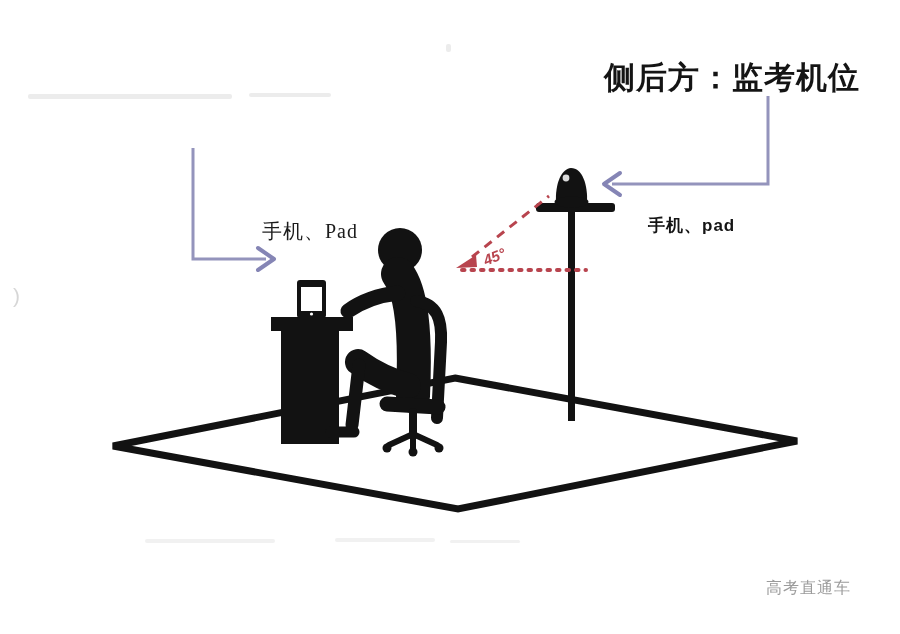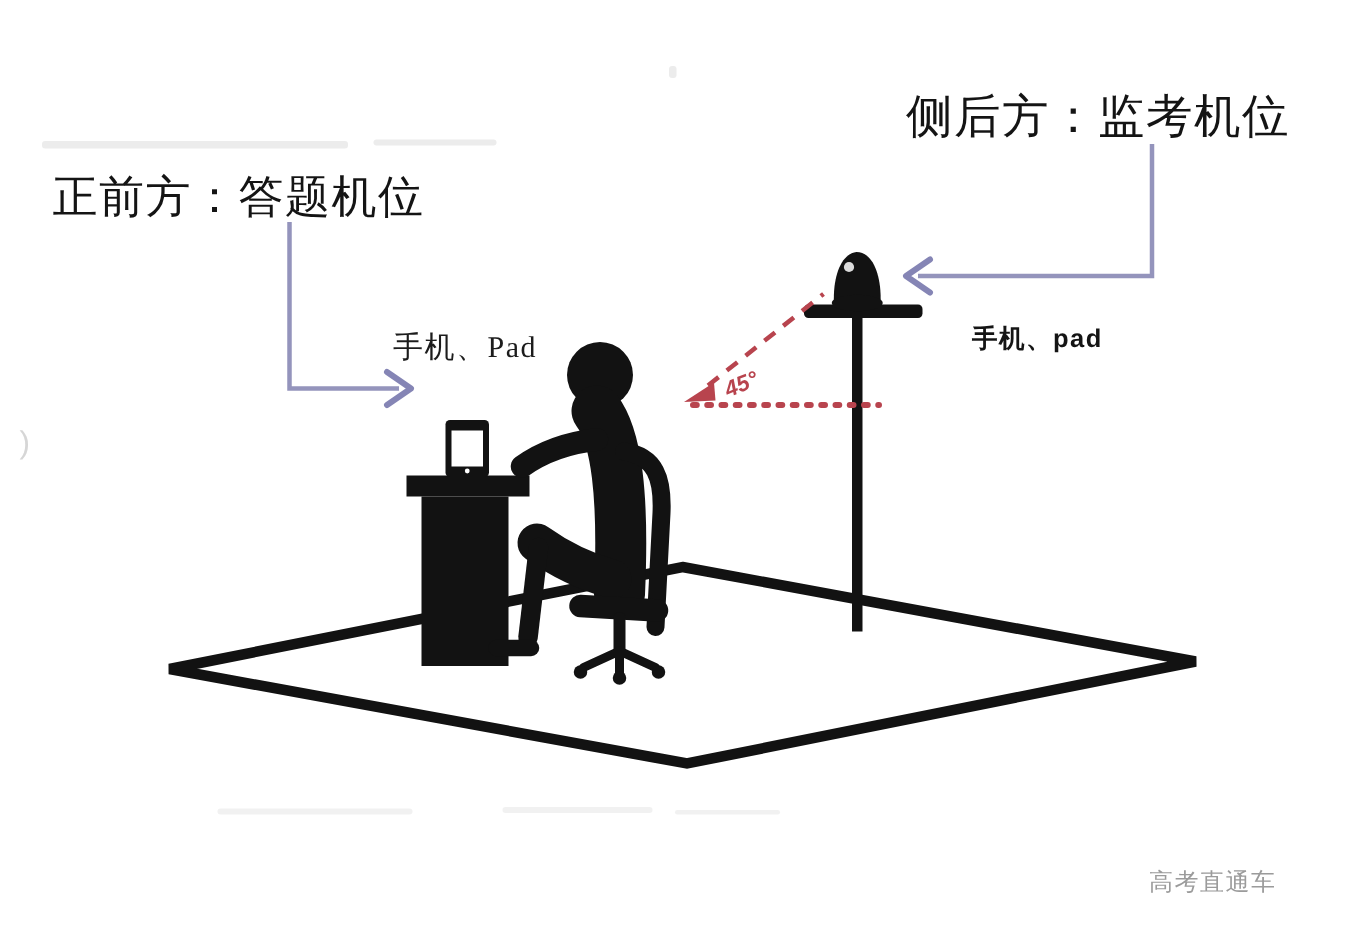--- a/index.html
+++ b/index.html
@@ -3,21 +3,21 @@
 <meta charset="utf-8">
 <style>
   html,body{margin:0;padding:0;background:#ffffff;}
   #stage{
     position:relative;width:900px;height:634px;background:#ffffff;overflow:hidden;
     font-family:"Liberation Sans",sans-serif;
   }
   .abs{position:absolute;}
   .pos-label{
     color:var(--label-text,#141414);
-    font-weight:400;font-size:30px;letter-spacing:1px;white-space:nowrap;
+    font-weight:700;font-size:30px;letter-spacing:1px;white-space:nowrap;
     font-family:"Liberation Sans",sans-serif;
   }
   #rear-label{left:604px;top:57px;font-size:31px;}
   #front-label{left:35px;top:111px;}
   #front-device{
     left:262px;top:218px;font-family:"Liberation Serif",serif;
     font-size:20px;color:#1c1c1c;letter-spacing:1px;white-space:nowrap;
   }
   #rear-device{
     left:648px;top:214px;font-size:17px;font-weight:700;color:#141414;
@@ -110,21 +110,20 @@
   <div class="ghost" style="left:28px;top:94px;width:204px;height:5px;"></div>
   <div class="ghost" style="left:249px;top:93px;width:82px;height:4px;"></div>
   <div class="ghost" style="left:446px;top:44px;width:5px;height:8px;"></div>
   <div class="ghost" style="left:145px;top:539px;width:130px;height:4px;opacity:.3;"></div>
   <div class="ghost" style="left:335px;top:538px;width:100px;height:4px;opacity:.3;"></div>
   <div class="ghost" style="left:450px;top:540px;width:70px;height:3px;opacity:.3;"></div>
   <div class="abs" id="ghost-paren">)</div>
 
   <div class="abs pos-label" id="rear-label">侧后方：监考机位</div>
 
-  <div class="abs pos-label" id="front-label">正前方：答题机位</div>
 
   <div class="abs" id="front-device">手机、Pad</div>
 
   <div class="abs" id="rear-device">手机、pad</div>
 
   <div class="abs" id="angle-label">45°</div>
 
 
   <div class="abs" id="watermark">高考直通车</div>
 </div>

